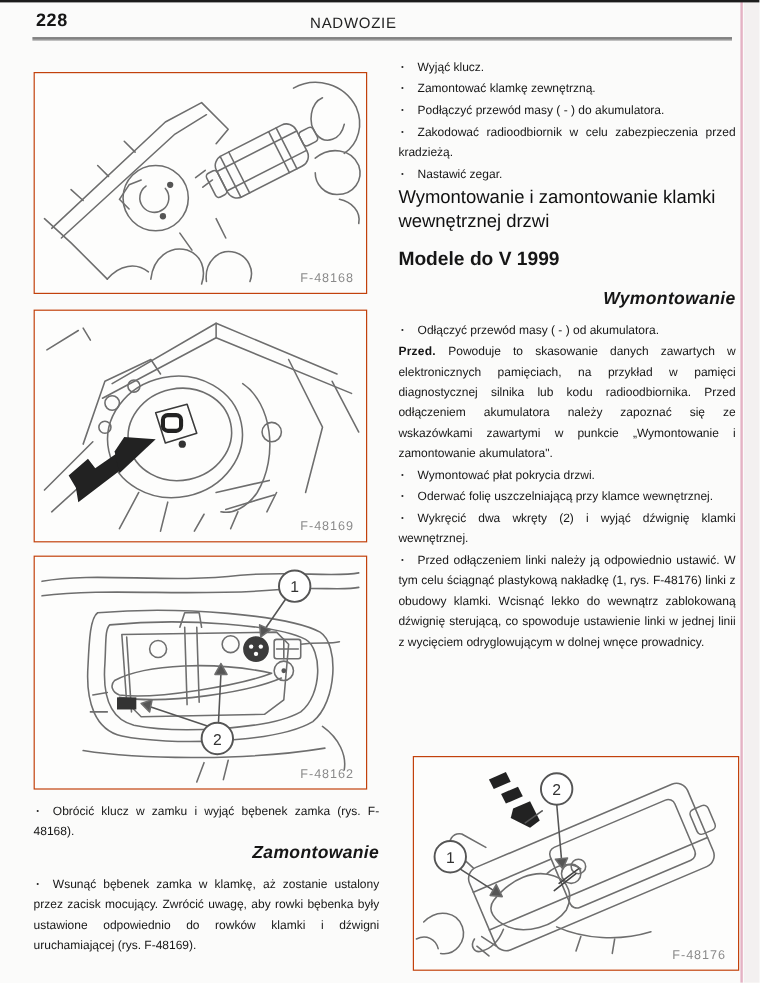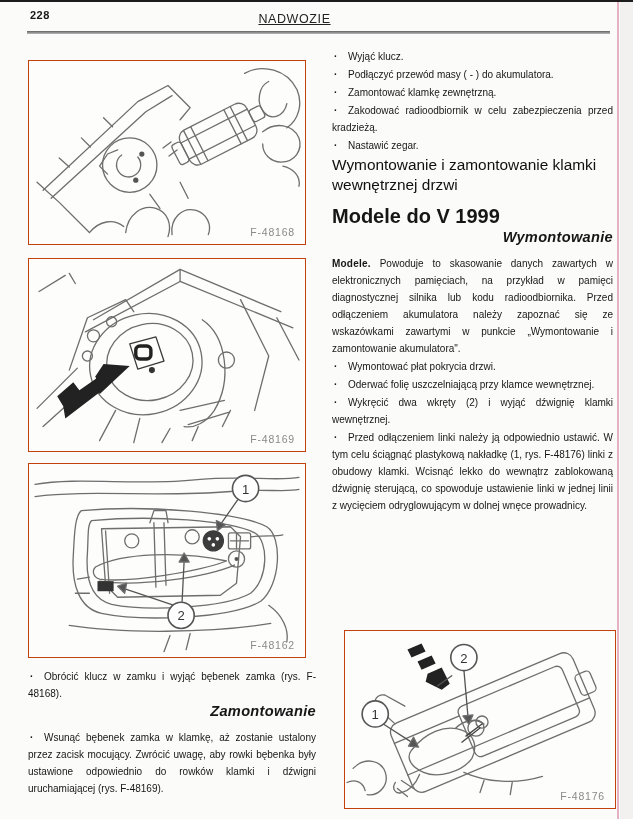--- a/index.html
+++ b/index.html
@@ -8,42 +8,42 @@
     background:#fbfbfa;
     font-family:"Liberation Sans","DejaVu Sans",sans-serif;
     color:#161616;
   }
   
   #scan-top-line{position:absolute;left:0;top:0;width:633px;height:2px;background:#1c1c1c;}
   #scan-right-strip{position:absolute;left:620px;top:0;width:13px;height:819px;background:#f3f0f0;}
   #scan-right-pink{position:absolute;left:617px;top:0;width:2px;height:819px;background:rgba(214,130,160,.6);}
 
   
-  #page-num{position:absolute;left:30px;top:9px;font-size:11px;font-weight:bold;letter-spacing:.5px;text-align:right;}
-  #header-title{position:absolute;left:0;top:12px;width:589px;text-align:center;font-size:12.5px;letter-spacing:.6px;color:#222;text-decoration:underline;}
+  #page-num{position:absolute;left:30px;top:9px;font-size:15px;font-weight:bold;letter-spacing:.5px;text-align:right;}
+  #header-title{position:absolute;left:0;top:12px;width:589px;text-align:center;font-size:12.5px;letter-spacing:.6px;color:#222;}
   #header-rule{position:absolute;left:27px;top:31px;width:583px;height:3px;background:linear-gradient(#636363,#b9b9b9);}
 
   
   .figbox{position:absolute;border:1px solid #c2410c;background:#fdfdfc;margin:0;}
   #fig1{left:28px;top:60px;width:276px;height:183px;}
   #fig2{left:28px;top:258px;width:276px;height:192px;}
   #fig3{left:28px;top:463px;width:276px;height:193px;}
   #fig4{left:344px;top:630px;width:270px;height:177px;}
   .figbox svg{position:absolute;left:0;top:0;width:100%;height:100%;}
   .figcap{position:absolute;right:10px;bottom:6px;font-size:10.5px;color:#8a8a8a;letter-spacing:.8px;}
 
   
   #right-column{position:absolute;left:332px;top:48px;width:281px;}
   #left-text{position:absolute;left:28px;top:668px;width:288px;}
 
   .blk{margin:0;text-align:justify;font-size:10px;line-height:17px;}
   .blk + .blk{margin-top:1px;}
   .dot{font-weight:bold;display:inline-block;width:14px;padding-left:2px;}
   .heading{font-size:15.4px;line-height:20px;text-align:left;margin:23px 0 13px;color:#101010;}
-  .bold-heading{font-weight:bold;font-size:20px;margin:0 0 4px;text-align:left;}
+  .bold-heading{font-weight:bold;font-size:16px;margin:0 0 16px;text-align:left;}
   .subheading{font-weight:bold;font-style:italic;font-size:14.6px;margin:3px 0 9px;text-align:right;letter-spacing:.3px;}
   .note b{letter-spacing:.2px;}
 
   
   .callout-text{font-family:"Liberation Sans","DejaVu Sans",sans-serif;font-size:13px;fill:#333;}
 </style>
 </head>
 <body>
 
 <div id="scan-right-strip"></div>
@@ -240,28 +240,29 @@
     <g>
       <circle cx="30" cy="82" r="13" fill="#fff" stroke="#555" stroke-width="1.6"></circle>
       <text class="callout-text" x="30" y="87" text-anchor="middle">1</text>
     </g>
   </svg>
   <figcaption class="figcap">F-48176</figcaption>
 </figure>
 
 <div id="right-column">
     <p class="blk bullet"><span class="dot">·</span>Wyjąć klucz.</p>
+    <p class="blk bullet"><span class="dot">·</span>Zamontować klamkę zewnętrzną.</p>
     <p class="blk bullet"><span class="dot">·</span>Podłączyć przewód masy ( - ) do akumulatora.</p>
-    <p class="blk bullet"><span class="dot">·</span>Zamontować klamkę zewnętrzną.</p>
     <p class="blk bullet"><span class="dot">·</span>Zakodować radioodbiornik w celu zabezpieczenia przed kradzieżą.</p>
     <p class="blk bullet"><span class="dot">·</span>Nastawić zegar.</p>
     <p class="blk heading">Wymontowanie i zamontowanie klamki wewnętrznej drzwi</p>
     <p class="blk bold-heading">Modele do V 1999</p>
     <p class="blk subheading">Wymontowanie</p>
-    <p class="blk note"><b>Modele. </b>Powoduje to skasowanie danych zawartych w elektronicznych pamięciach, na przykład w pamięci diagnostycznej silnika lub kodu radioodbiornika. Przed odłączeniem akumulatora należy zapoznać się ze wskazówkami zawartymi w punkcie „Wymontowanie i zamontowanie akumulatora".</p>
+    <p class="blk bullet"><span class="dot">·</span>Odłączyć przewód masy ( - ) od akumulatora.</p>
+    <p class="blk note"><b>Przed. </b>Powoduje to skasowanie danych zawartych w elektronicznych pamięciach, na przykład w pamięci diagnostycznej silnika lub kodu radioodbiornika. Przed odłączeniem akumulatora należy zapoznać się ze wskazówkami zawartymi w punkcie „Wymontowanie i zamontowanie akumulatora".</p>
     <p class="blk bullet"><span class="dot">·</span>Wymontować płat pokrycia drzwi.</p>
     <p class="blk bullet"><span class="dot">·</span>Oderwać folię uszczelniającą przy klamce wewnętrznej.</p>
     <p class="blk bullet"><span class="dot">·</span>Wykręcić dwa wkręty (2) i wyjąć dźwignię klamki wewnętrznej.</p>
     <p class="blk bullet"><span class="dot">·</span>Przed odłączeniem linki należy ją odpowiednio ustawić. W tym celu ściągnąć plastykową nakładkę (1, rys. F-48176) linki z obudowy klamki. Wcisnąć lekko do wewnątrz zablokowaną dźwignię sterującą, co spowoduje ustawienie linki w jednej linii z wycięciem odryglowującym w dolnej wnęce prowadnicy.</p>
   </div>
 <div id="left-text">
     <p class="blk bullet"><span class="dot">·</span>Obrócić klucz w zamku i wyjąć bębenek zamka (rys. F-48168).</p>
     <p class="blk subheading">Zamontowanie</p>
     <p class="blk bullet"><span class="dot">·</span>Wsunąć bębenek zamka w klamkę, aż zostanie ustalony przez zacisk mocujący. Zwrócić uwagę, aby rowki bębenka były ustawione odpowiednio do rowków klamki i dźwigni uruchamiającej (rys. F-48169).</p>
   </div>

